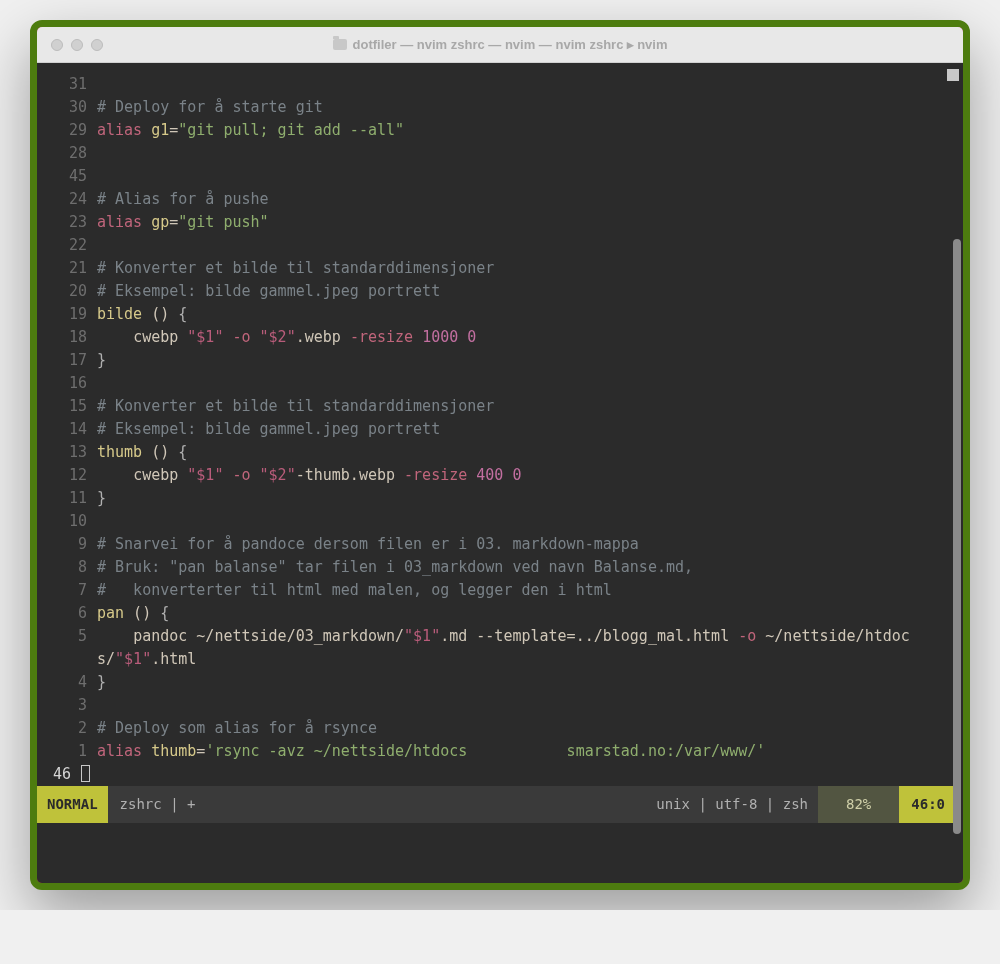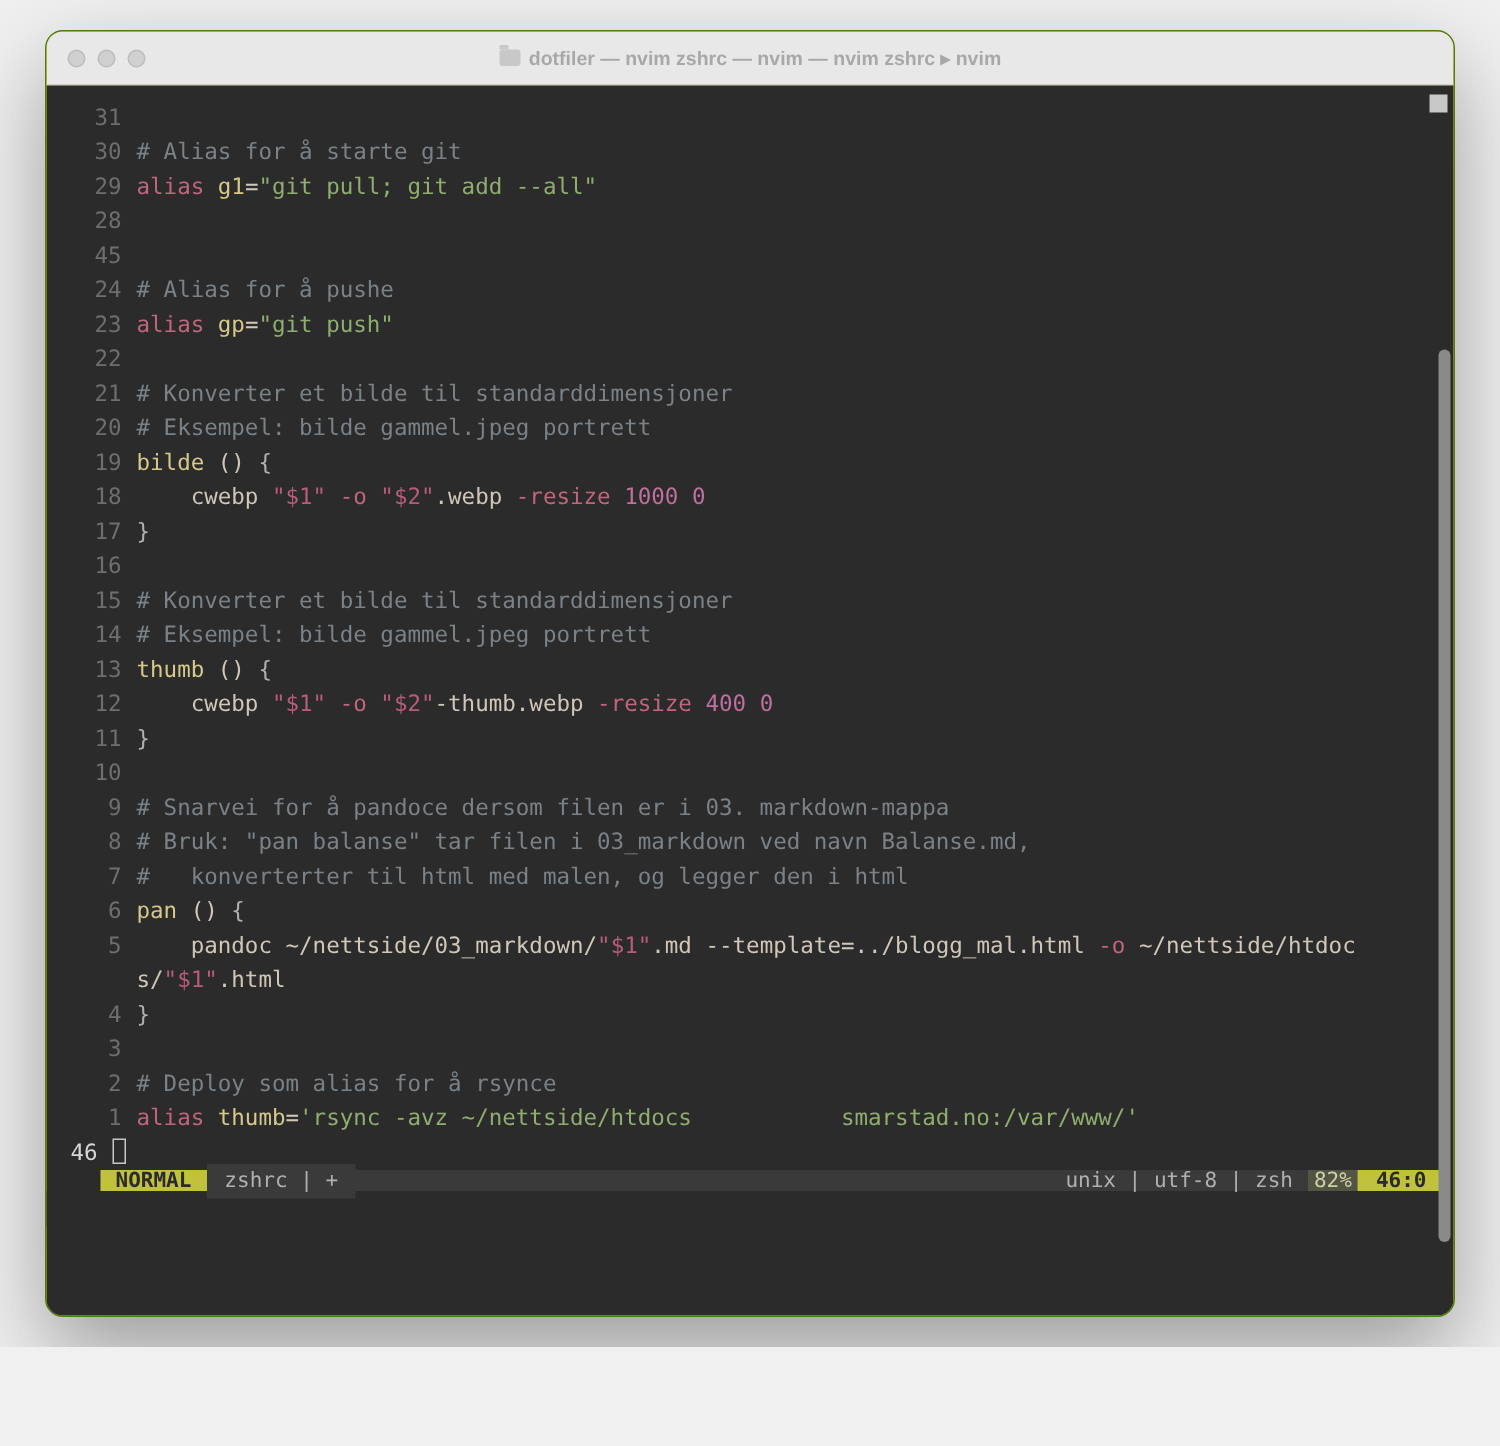--- a/index.html
+++ b/index.html
@@ -6,25 +6,25 @@
   body {
     background: #f0f0f0;
     font-family: -apple-system, BlinkMacSystemFont, "Segoe UI", sans-serif;
     display: flex;
     justify-content: center;
     align-items: flex-start;
     padding: 20px;
   }
   .window {
     width: 940px;
-    background: #eab308;
+    background: #be185d;
     border-radius: 12px;
     box-shadow: 0 25px 60px rgba(0,0,0,0.35);
     overflow: hidden;
-    border: 1px solid #4d7c0f;
+    border: 7px solid #4d7c0f;
   }
   .titlebar {
     height: 36px;
     background: #e8e8e8;
     display: flex;
     align-items: center;
     padding: 0 14px;
     position: relative;
     border-bottom: 1px solid #d0d0d0;
   }
@@ -125,27 +125,26 @@
     position:absolute;
     right:0;
     width:8px;
     border-radius:4px;
     background:#8a8a8a;
     top:20%;
     height:78%;
   }
   .statusline{
     display:flex;
-    height:14px;
+    height:37px;
     font-family: "Menlo","Consolas",monospace;
     font-size:14px;
     align-items:center;
     background:#3a3a3a;
     color:#b0b0b0;
-    margin-left:36px;
   }
   .sl-mode{
     background:#bfc23a;
     color:#2b2b2b;
     font-weight:bold;
     padding:0 10px;
     height:100%;
     display:flex;align-items:center;
   }
   .sl-file{
@@ -154,21 +153,21 @@
     color:#b0b0b0;
   }
   .sl-spacer{flex:1;}
   .sl-info{
     padding:0 10px;
     color:#b0b0b0;
   }
   .sl-pct{
     background:#525541;
     color:#cfcfa8;
-    padding:0 4px;
+    padding:0 28px;
     height:100%;
     display:flex;align-items:center;
   }
   .sl-pos{
     background:#bfc23a;
     color:#2b2b2b;
     font-weight:bold;
     padding:0 12px;
     height:100%;
     display:flex;align-items:center;
@@ -196,21 +195,21 @@
   </div>
 
   <div class="editor">
     <div class="scroll-indicator"></div>
     <div class="scrollbar-track">
       <div class="scrollbar-thumb"></div>
     </div>
 
     <div class="code-lines" id="code-lines">
         <div class="line"><span class="gutter">31</span><span class="content"></span></div>
-        <div class="line"><span class="gutter">30</span><span class="content"><span class="c-comment"># Alias for å starte git</span></span></div>
+        <div class="line"><span class="gutter">30</span><span class="content"><span class="c-comment"># Deploy for å starte git</span></span></div>
         <div class="line"><span class="gutter">29</span><span class="content"><span class="c-keyword">alias</span><span> </span><span class="c-ident">g1</span><span class="c-text">=</span><span class="c-string">"git pull; git add --all"</span></span></div>
         <div class="line"><span class="gutter">28</span><span class="content"></span></div>
         <div class="line"><span class="gutter">45</span><span class="content"></span></div>
         <div class="line"><span class="gutter">24</span><span class="content"><span class="c-comment"># Alias for å pushe</span></span></div>
         <div class="line"><span class="gutter">23</span><span class="content"><span class="c-keyword">alias</span><span> </span><span class="c-ident">gp</span><span class="c-text">=</span><span class="c-string">"git push"</span></span></div>
         <div class="line"><span class="gutter">22</span><span class="content"></span></div>
         <div class="line"><span class="gutter">21</span><span class="content"><span class="c-comment"># Konverter et bilde til standarddimensjoner</span></span></div>
         <div class="line"><span class="gutter">20</span><span class="content"><span class="c-comment"># Eksempel: bilde gammel.jpeg portrett</span></span></div>
         <div class="line"><span class="gutter">19</span><span class="content"><span class="c-func">bilde</span><span class="c-text"> () </span><span class="c-brace">{</span></span></div>
         <div class="line"><span class="gutter">18</span><span class="content"><span class="c-text">    cwebp </span><span class="c-strvar">"$1"</span><span> </span><span class="c-flag">-o</span><span> </span><span class="c-strvar">"$2"</span><span class="c-text">.webp </span><span class="c-flag">-resize</span><span> </span><span class="c-num">1000 0</span></span></div>

